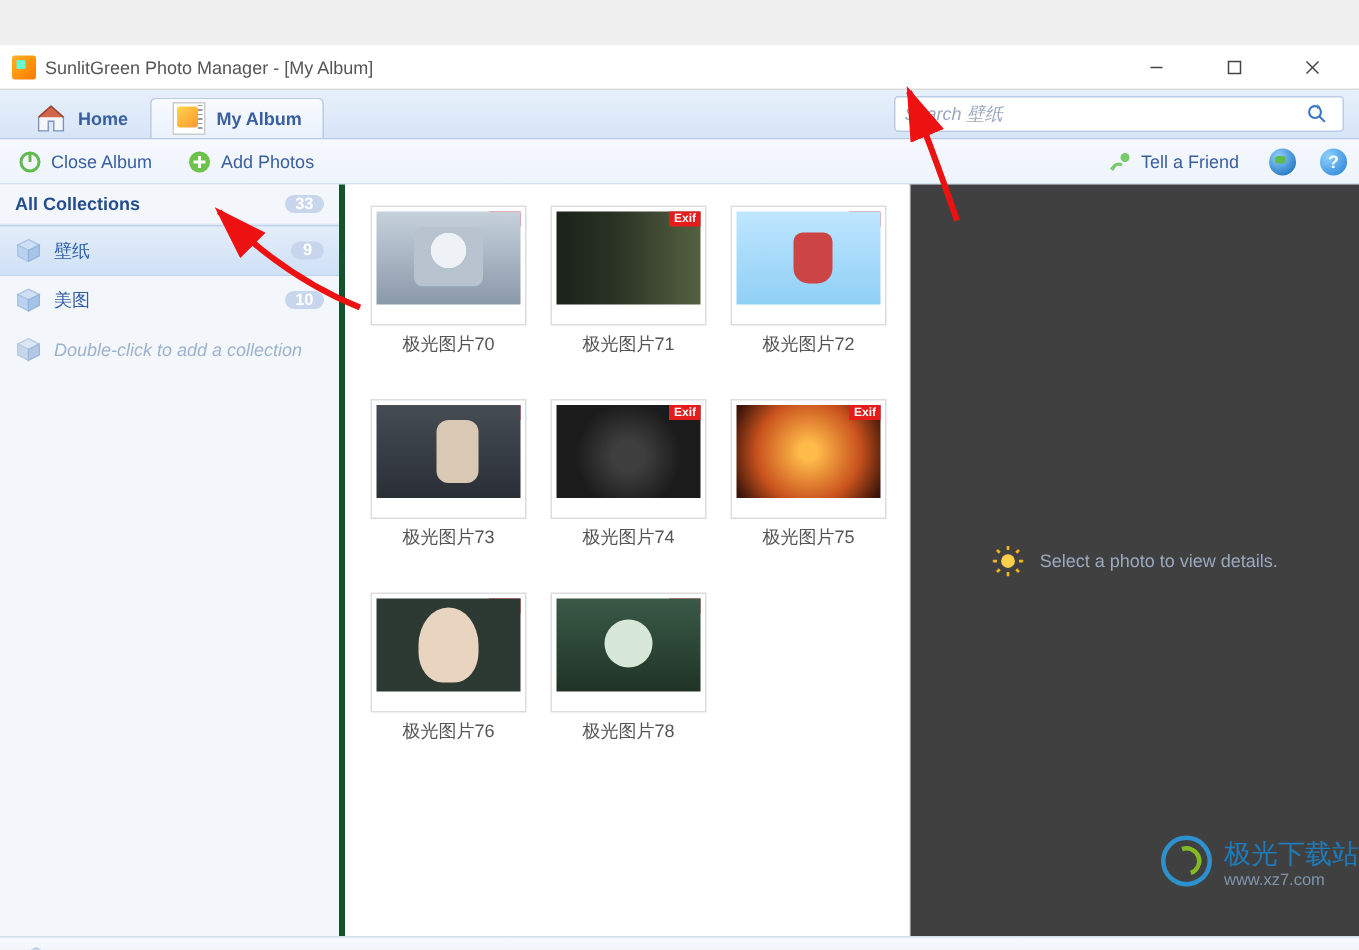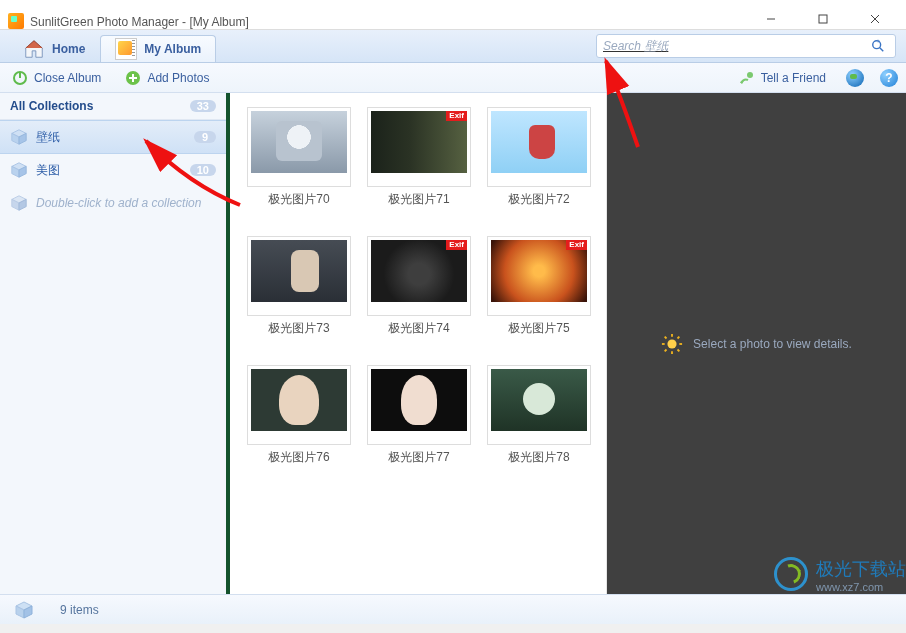--- a/index.html
+++ b/index.html
@@ -1,38 +1,38 @@
 <!DOCTYPE html>
 <html><head>
 <meta charset="utf-8">
 <style>
 * { box-sizing: border-box; margin: 0; padding: 0; }
 body { font-family: "Segoe UI", Tahoma, Arial, sans-serif; font-size: 12px; color: #333; background: #f0f0f0; width: 906px; height: 633px; overflow: hidden; position: relative; }
 
 
-.titlebar { height: 30px; background: #fff; border-bottom: 1px solid #ddd; display: flex; align-items: flex-end; padding: 0 8px; position: relative; }
+.titlebar { height: 30px; background: #fff; border-bottom: 1px solid #ddd; display: flex; align-items: center; padding: 0 8px; position: relative; margin-top: 30px; }
 .titlebar .app-icon { width: 16px; height: 16px; margin-right: 6px; background: linear-gradient(135deg,#ffb020,#ff7a00); border-radius: 2px; position: relative; }
 .titlebar .app-icon::after { content:''; position:absolute; left:3px; top:3px; width:6px; height:6px; background:#6fc; border-radius:1px; }
 .titlebar .title { color: #555; font-size: 12px; }
 .titlebar .win-controls { margin-left: auto; display: flex; gap: 22px; padding-right: 8px; }
 .titlebar .win-btn { width: 30px; height: 20px; display:flex; align-items:center; justify-content:center; cursor: pointer; color:#444; }
 .titlebar .win-btn svg { width: 10px; height: 10px; }
 
 
 .ribbon { height: 33px; background: linear-gradient(#e8f0fb,#d6e5f7); border-bottom: 1px solid #b9cde6; display:flex; align-items:stretch; padding-left: 8px; }
 .tab { display:flex; align-items:center; padding: 0 14px; gap:7px; color:#3a5f9f; font-weight:bold; cursor:pointer; border:1px solid transparent; border-bottom:none; margin-top:5px; border-radius:4px 4px 0 0; }
 .tab.active { background: linear-gradient(#f8fbff,#eaf2fc); border-color:#b9cde6; }
 .tab .icon { width:22px; height:22px; }
 .home-icon { position:relative; }
 .home-icon svg { width:22px; height:22px; }
 .album-icon { width:22px; height:22px; background:#fff; border:1px solid #ccc; position:relative; }
 .album-icon::before { content:''; position:absolute; left:2px; top:2px; width:14px; height:14px; background:linear-gradient(135deg,#ffd54a,#ff982d); border-radius:2px; }
 .album-icon::after { content:''; position:absolute; right:1px; top:1px; bottom:1px; width:3px; background:repeating-linear-gradient(#999 0 1px,#fff 1px 3px); }
 
-.search-wrap { margin-left:auto; display:flex; align-items:center; padding:0 10px; width:320px;text-decoration:underline; }
+.search-wrap { margin-left:auto; display:flex; align-items:center; padding:0 10px; width:320px; }
 .search-box { flex:1; height:24px; background:#fff; border:1px solid #b9cde6; border-radius:3px; display:flex; align-items:center; padding:0 6px; }
 .search-box input { border:none; outline:none; flex:1; font-size:12px; color:#333; font-style:italic; }
 .search-box input::placeholder { color:#9aa9bf; font-style:italic; }
 .search-btn { width:22px; height:22px; display:flex; align-items:center; justify-content:center; cursor:pointer; color:#3a5f9f; }
 
 
 .toolbar { height:30px; background:linear-gradient(#f6f9fe,#eef4fb); border-bottom:1px solid #d3dfef; display:flex; align-items:center; padding:0 8px; gap:16px; color:#3a5f9f; }
 .tool-btn { display:flex; align-items:center; gap:6px; cursor:pointer; padding:2px 4px; }
 .tool-btn .ic { width:16px; height:16px; display:flex; align-items:center; justify-content:center; }
 .tool-spacer { flex:1; }
@@ -274,27 +274,20 @@
         <div class="card">
     <div class="frame">
       <span class="exif">Exif</span>
       <div class="img img-g"></div>
     </div>
     <div class="caption">极光图片76</div>
         </div>
         <div class="card">
     <div class="frame">
       <span class="exif">Exif</span>
-      <div class="img img-h"></div>
-    </div>
-    <div class="caption">极光图片77</div>
-        </div>
-        <div class="card">
-    <div class="frame">
-      <span class="exif">Exif</span>
       <div class="img img-i"></div>
     </div>
     <div class="caption">极光图片78</div>
         </div>
       </div>
   </div>
 
   <div class="details">
     <span class="bulb">
       <svg width="22" height="22" viewBox="0 0 24 24">

